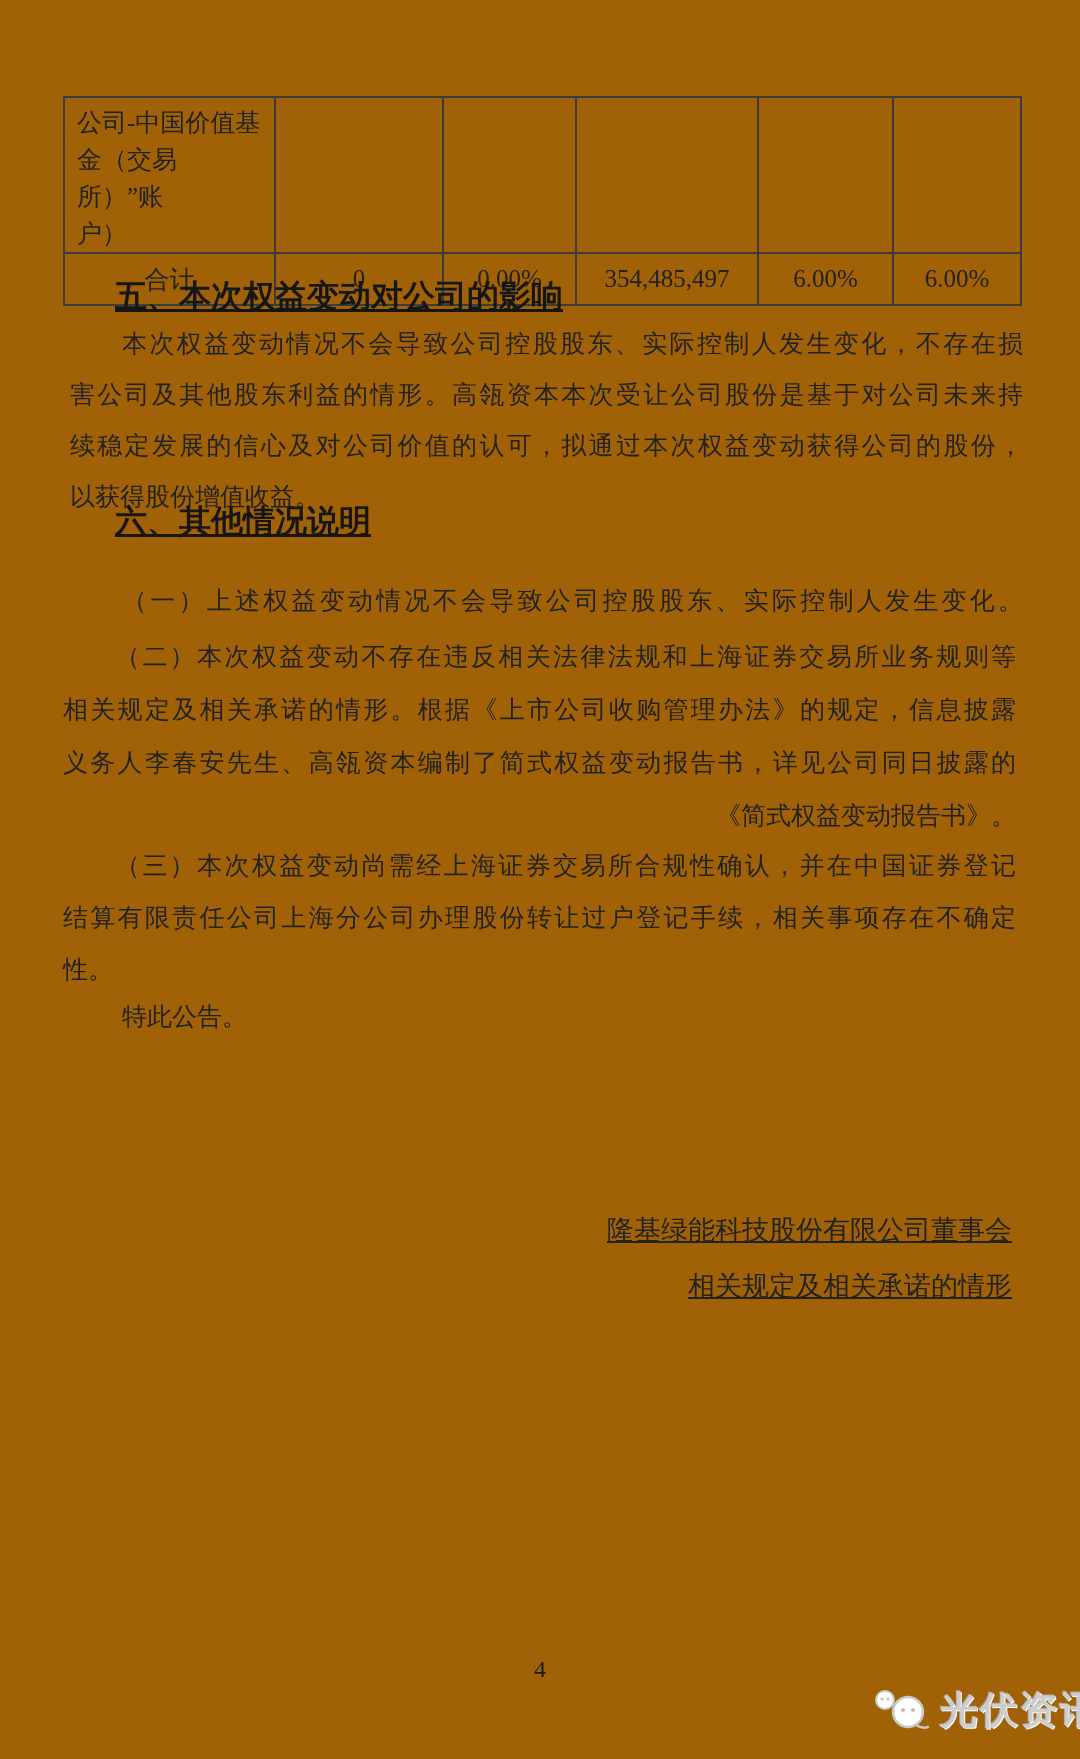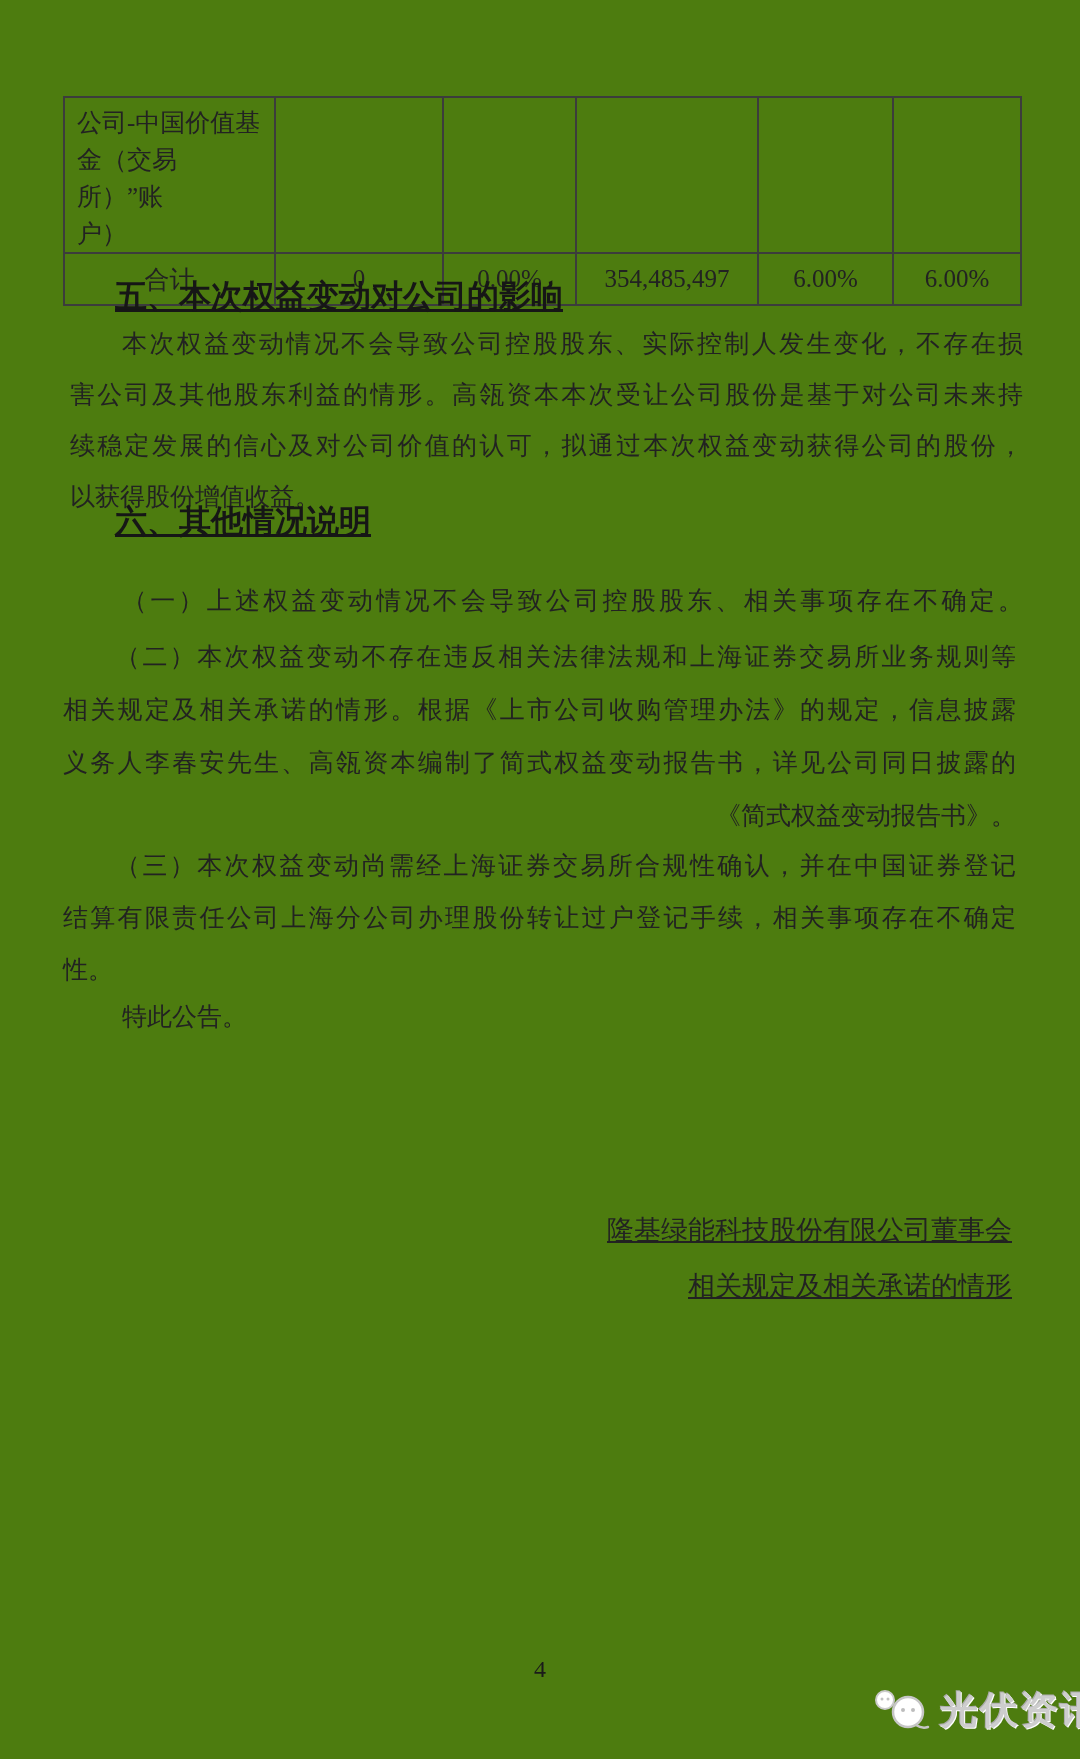--- a/index.html
+++ b/index.html
@@ -1,20 +1,20 @@
 <!DOCTYPE html>
 <html><head>
 <meta charset="utf-8">
 <style>
   html, body { margin: 0; padding: 0; background: #ffffff; }
   .page {
     position: relative;
     width: 1080px;
     height: 1759px;
-    background: #4d7c0f;
+    background: #a16207;
     font-family: "Liberation Serif", "DejaVu Serif", serif;
     color: #1f1f1f;
     overflow: hidden;
   }
 
   
   .doc-table {
     position: absolute;
     left: 63px;
     top: 96px;
@@ -147,21 +147,21 @@
   <div class="para lh51" style="top:318px">
     <span class="ln jline indent">本次权益变动情况不会导致公司控股股东、实际控制人发生变化，不存在损</span>
     <span class="ln jline">害公司及其他股东利益的情形。高瓴资本本次受让公司股份是基于对公司未来持</span>
     <span class="ln jline">续稳定发展的信心及对公司价值的认可，拟通过本次权益变动获得公司的股份，</span>
     <span class="ln">以获得股份增值收益。</span>
   </div>
 
   <div class="h-bold" style="top:501px">六、其他情况说明</div>
 
   <div class="para lh51" style="top:575px">
-    <span class="ln jline indent">（一）上述权益变动情况不会导致公司控股股东、相关事项存在不确定。</span>
+    <span class="ln jline indent">（一）上述权益变动情况不会导致公司控股股东、实际控制人发生变化。</span>
   </div>
 
   <div class="para lh53" style="top:630px">
     <span class="ln jline indent">（二）本次权益变动不存在违反相关法律法规和上海证券交易所业务规则等</span>
     <span class="ln jline">相关规定及相关承诺的情形。根据《上市公司收购管理办法》的规定，信息披露</span>
     <span class="ln jline">义务人李春安先生、高瓴资本编制了简式权益变动报告书，详见公司同日披露的</span>
     <span class="ln">《简式权益变动报告书》。</span>
   </div>
 
   <div class="para lh52" style="top:840px">

